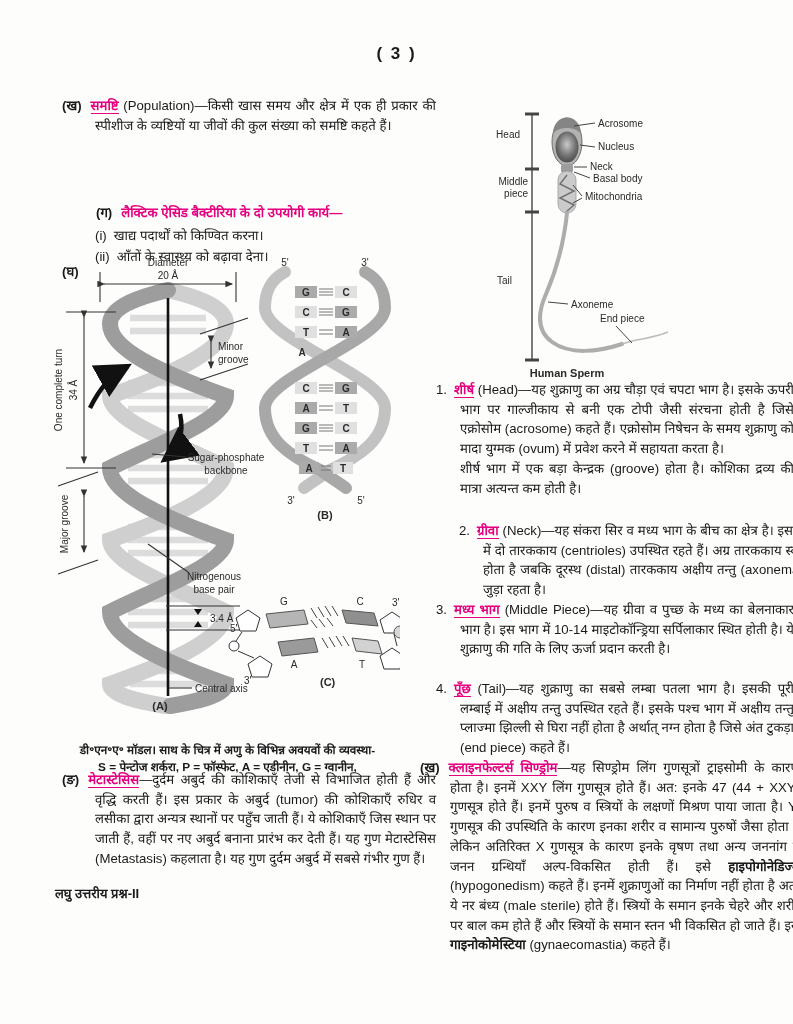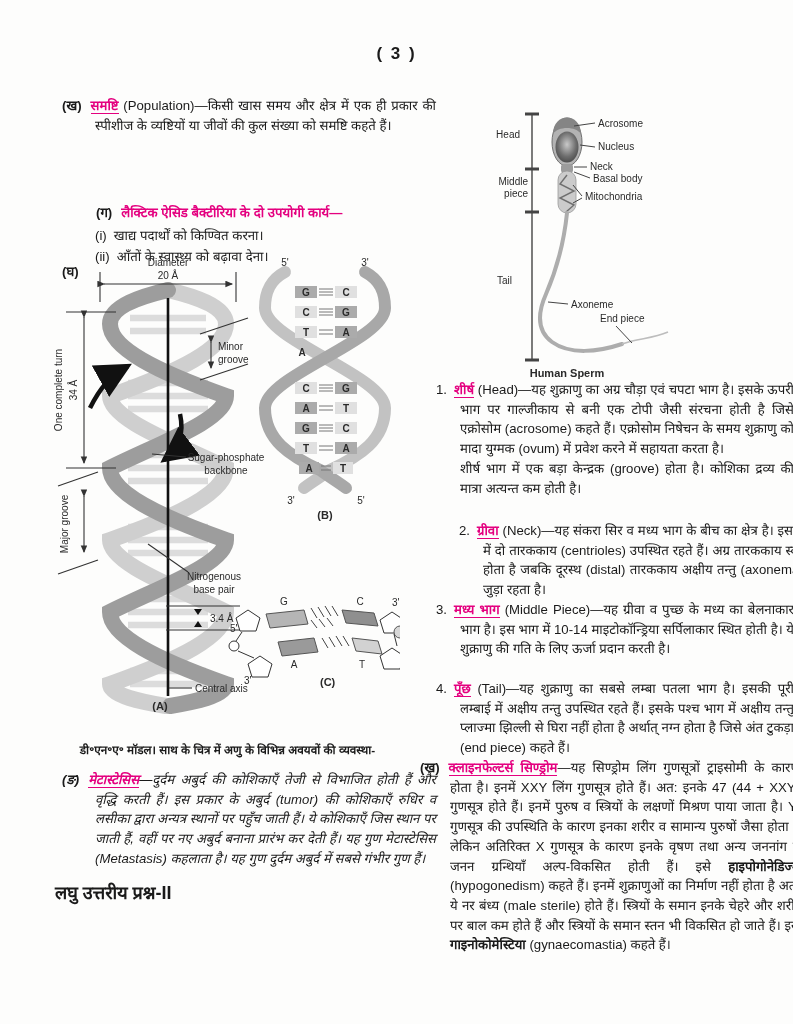--- a/index.html
+++ b/index.html
@@ -12,21 +12,21 @@
   .hang26{padding-left:26px;text-indent:-26px;}
   .hang24{padding-left:24px;text-indent:-24px;}
   .hang30{padding-left:30px;text-indent:-30px;}
   .hang93{padding-left:93px;text-indent:-93px;}
   .lbl{font-weight:bold;margin-right:9px;}
   .num{margin-right:7px;}
   .mag{color:#e4007f;font-weight:bold;}
   .magu{color:#e4007f;font-weight:bold;border-bottom:1.6px solid #e4007f;}
   .bold{font-weight:bold;}
   .header{width:100%;text-align:center;font-weight:bold;font-size:17px;letter-spacing:2px;}
-  .secthead{font-weight:bold;font-size:18px;}
+  .secthead{font-weight:bold;font-size:13px;}
   .caption{text-align:center;font-weight:bold;font-size:11.8px;line-height:16.5px;}
   svg text{font-family:"Liberation Sans","DejaVu Sans",sans-serif;fill:#2a2a2a;}
   .figtxt{font-size:10px;}
   .figbold{font-size:11px;font-weight:bold;}
 </style>
 </head>
 <body>
 
 <div id="page">
 
@@ -252,23 +252,24 @@
       <text x="246" y="412" text-anchor="middle" class="figtxt">A</text>
       <text x="314" y="412" text-anchor="middle" class="figtxt">T</text>
       <text x="196" y="428" class="figtxt">3'</text>
       <text x="352" y="420" class="figtxt">5'</text>
       <text x="272" y="430" class="figbold">(C)</text>
     </g>
   </svg>
 
   <div class="abs caption" style="left:55px;top:714px;width:345px;margin-top:28px;">
     <div>डी॰एन॰ए॰ मॉडल। साथ के चित्र में अणु के विभिन्न अवयवों की व्यवस्था-</div>
-  </div>
-
-  <div class="abs para hang33" style="left:62px;top:770px;width:341px;font-style:italic;">
+    <div>S = पेन्टोज शर्करा, P = फॉस्फेट, A = एडीनीन, G = ग्वानीन,</div>
+  </div>
+
+  <div class="abs para hang33" style="left:62px;top:770px;width:341px;">
     <span class="lbl">(ङ)</span><span class="magu">मेटास्टेसिस</span><span>—दुर्दम अबुर्द की कोशिकाएँ तेजी से विभाजित होती हैं और वृद्धि करती हैं। इस प्रकार के अबुर्द (tumor) की कोशिकाएँ रुधिर व लसीका द्वारा अन्यत्र स्थानों पर पहुँच जाती हैं। ये कोशिकाएँ जिस स्थान पर जाती हैं, वहीं पर नए अबुर्द बनाना प्रारंभ कर देती हैं। यह गुण मेटास्टेसिस (Metastasis) कहलाता है। यह गुण दुर्दम अबुर्द में सबसे गंभीर गुण हैं।</span>
   </div>
 
   <div class="abs secthead" style="left:55px;top:884px;">लघु उत्तरीय प्रश्न-II</div>
 
 
   <svg class="abs" style="left:440px;top:86px;" width="330" height="296" viewBox="0 0 330 296">
     <defs>
       <radialGradient id="gnuc" cx="50%" cy="42%" r="65%">
         <stop offset="0%" stop-color="#c9c9c9"></stop>

